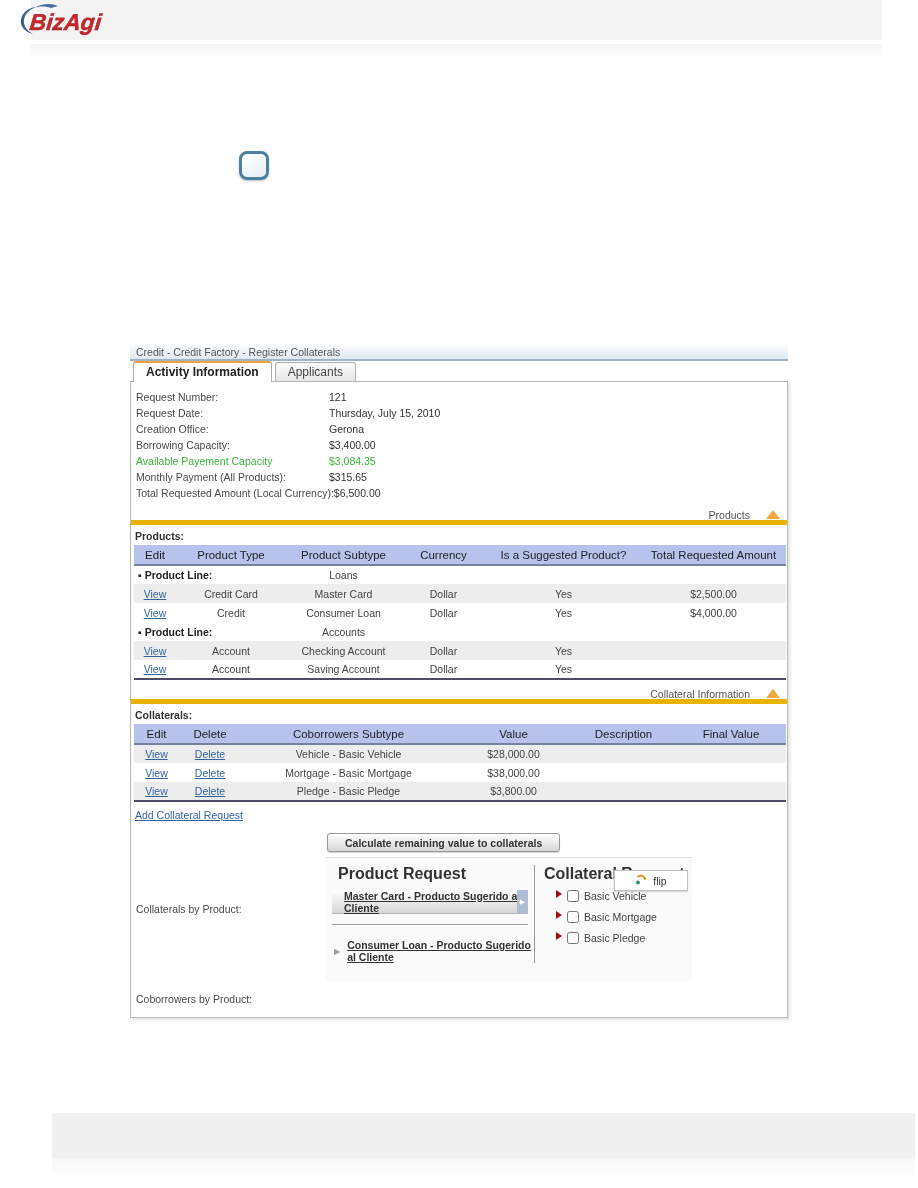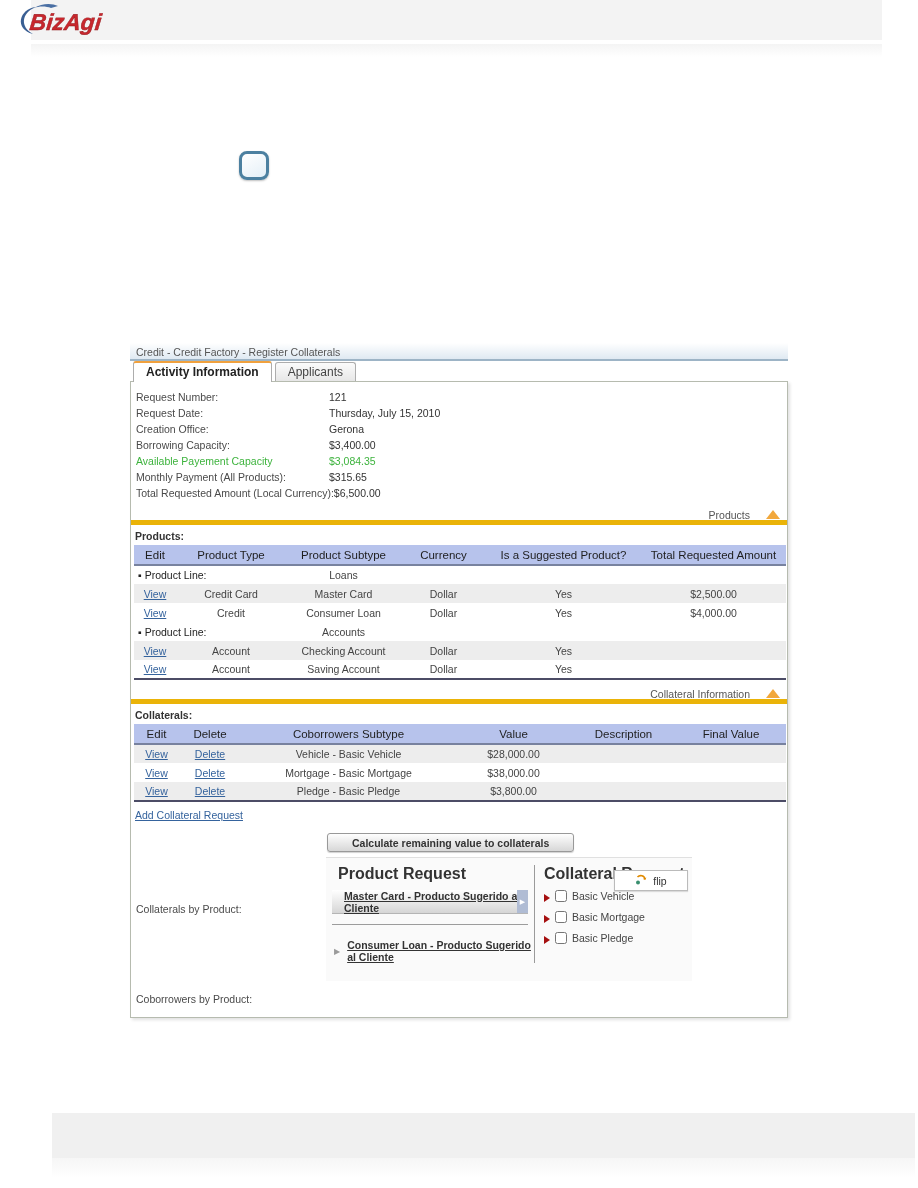--- a/index.html
+++ b/index.html
@@ -41,52 +41,52 @@
     border-bottom:9px solid #f2a83c; margin-bottom:1px; cursor:pointer; }
 
   .list-label { font-size:10.5px; font-weight:bold; color:#333; margin:5px 0 3px 4px; }
 
   table.grid { width:652px; margin:0 3px; border-collapse:collapse; font-size:10.5px;
     color:#444; table-layout:fixed; }
   .grid th { background:#b7c3ec; border-bottom:2px solid #78829f; font-size:11.5px;
     font-weight:normal; color:#1e1e1e; height:20px; }
   .grid td { height:19px; text-align:center; overflow:hidden; }
   .row-gray td { background:#ededed; }
-  .group-cell { text-align:left !important; font-weight:normal; color:#222; padding-left:4px; }
+  .group-cell { text-align:left !important; font-weight:bold; color:#222; padding-left:4px; }
   .grid tr.last-row td { border-bottom:2px solid #4c4c66; }
   .link { color:#35639d; text-decoration:underline; cursor:pointer; }
   .dark-link { color:#333; text-decoration:underline; font-weight:bold; cursor:pointer; font-size:10.5px; }
 
   .add-link-row { margin:7px 0 12px 4px; font-size:10.5px; }
 
   .calc-row { margin:11px 0 0 196px; }
   .calc-btn { font-family:"Liberation Sans", sans-serif; font-size:10.5px; font-weight:bold; color:#333;
     background:linear-gradient(#fefefe,#d7d7d7); border:1px solid #999; border-radius:3px;
-    padding:3px 24px; height:19px; box-shadow:0 1px 1px rgba(0,0,0,.18); cursor:pointer; }
+    padding:3px 17px; height:19px; box-shadow:0 1px 1px rgba(0,0,0,.18); cursor:pointer; }
 
   .byprod-row { display:flex; margin-top:5px; align-items:flex-start; }
   .side-label { width:195px; font-size:10.5px; color:#4a4a4a; padding:46px 0 0 5px; }
   .panel { width:366px; background:#fafafa; border-top:1px solid #e0e0e0; position:relative;
     padding:7px 0 18px 6px; }
   .panel-cols { display:flex; }
   .pcol { width:202px; }
   .ccol { flex:1; border-left:1px solid #9a9a9a; padding:0 0 0 9px; min-height:92px; }
   .col-header { font-size:16px; font-weight:bold; color:#333; margin-bottom:7px; }
   .pcol .col-header { padding-left:6px; }
 
   .prod-sel { position:relative; margin-top:3px; height:24px; width:196px;
     background:linear-gradient(#ffffff,#d6d6d6); border-bottom:1px solid #b5b5b5;
     display:flex; align-items:center; padding-left:12px; }
   .sel-arrow { position:absolute; right:0; top:0; height:100%; width:11px; background:#b0bcd4;
     color:#fff; font-size:7px; display:flex; align-items:center; justify-content:center; cursor:pointer; }
   .hr-div { border-bottom:1px solid #9c9c9c; width:196px; margin:10px 0 0; }
   .prod-item2 { display:flex; align-items:center; gap:7px; margin:14px 0 0 2px; }
   .gray-arrow { color:#9a9a9a; font-size:8px; cursor:pointer; }
 
-  .copt-row { display:flex; align-items:flex-end; gap:5px; margin-bottom:9px; font-size:10.5px; color:#444; }
+  .copt-row { display:flex; align-items:flex-start; gap:5px; margin-bottom:9px; font-size:10.5px; color:#444;margin-left:12px; }
   .red-arrow { width:0; height:0; border-top:4px solid transparent; border-bottom:4px solid transparent;
     border-left:6px solid #a50f0f; }
   .copt-row input[type=checkbox] { width:12px; height:12px; margin:0; }
 
   .flip-btn { position:absolute; right:4px; top:12px; width:74px; height:21px; background:#fff;
     border:1px solid #bbb; display:flex; align-items:center; justify-content:center; gap:5px;
     font-size:10.5px; color:#333; box-shadow:0 1px 1px rgba(0,0,0,.12); cursor:pointer; }
 
   .coborrow-label { font-size:10.5px; color:#4a4a4a; margin:12px 0 0 5px; }
 

